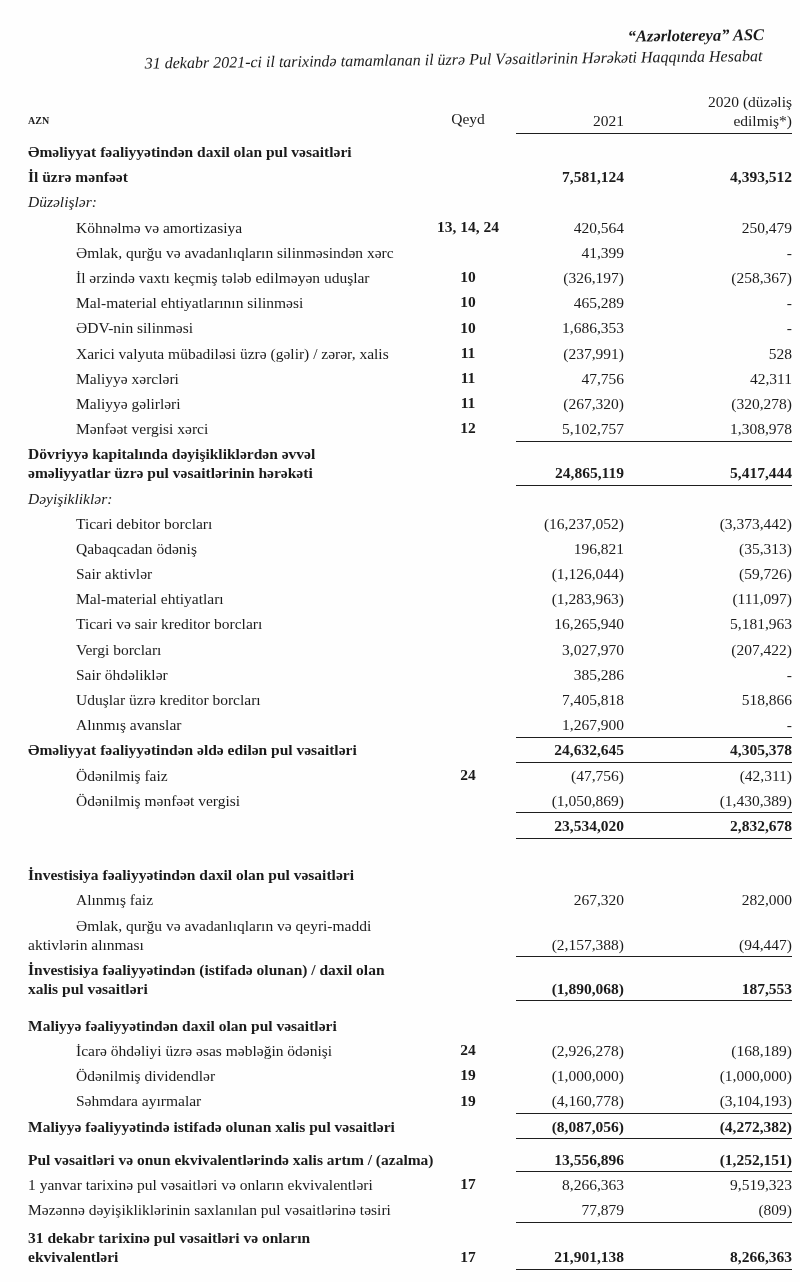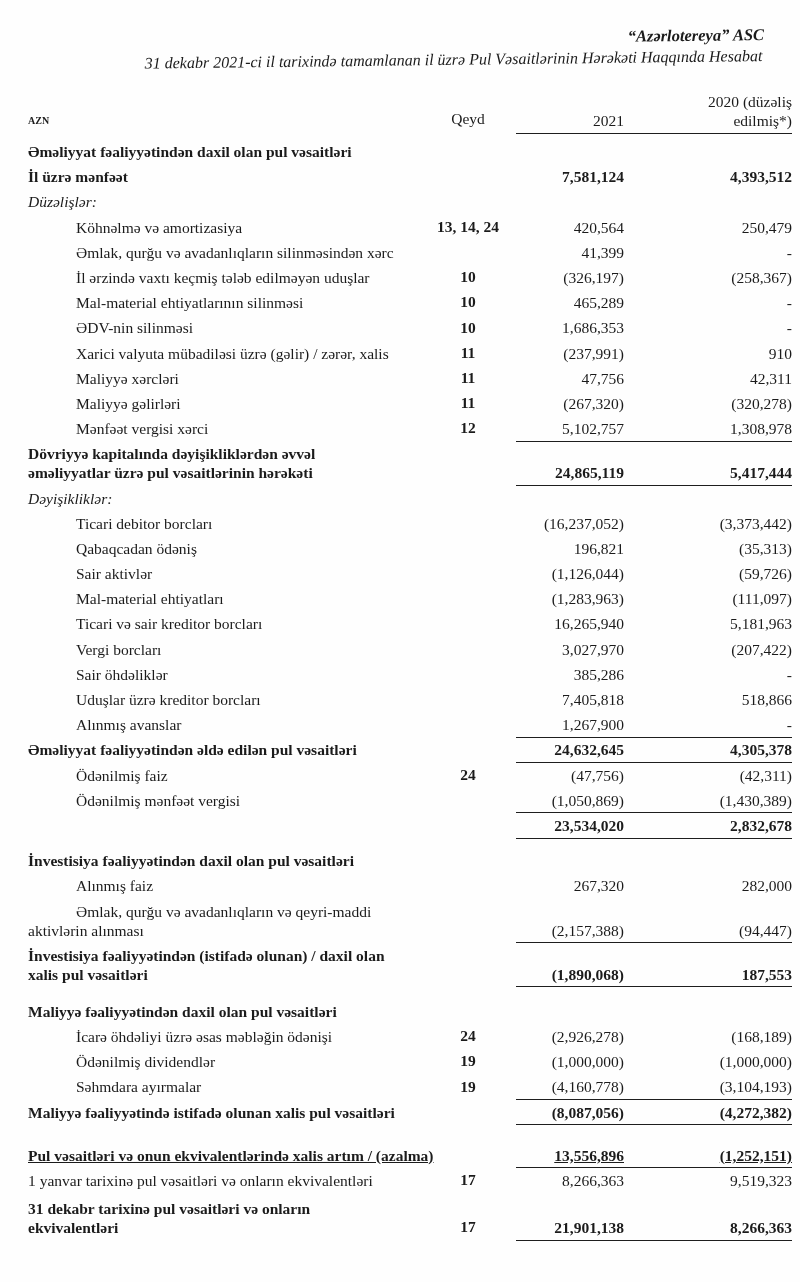--- a/index.html
+++ b/index.html
@@ -138,21 +138,21 @@
       <div class="row item indent">
         <div class="lbl">ƏDV-nin silinməsi</div>
         <span class="qeyd">10</span>
         <div class="v v1">1,686,353</div>
         <div class="v v2">-</div>
       </div>
       <div class="row item indent">
         <div class="lbl">Xarici valyuta mübadiləsi üzrə (gəlir) / zərər, xalis</div>
         <span class="qeyd">11</span>
         <div class="v v1">(237,991)</div>
-        <div class="v v2">910</div>
+        <div class="v v2">528</div>
       </div>
       <div class="row item indent">
         <div class="lbl">Maliyyə xərcləri</div>
         <span class="qeyd">11</span>
         <div class="v v1">47,756</div>
         <div class="v v2">42,311</div>
       </div>
       <div class="row item indent">
         <div class="lbl">Maliyyə gəlirləri</div>
         <span class="qeyd">11</span>
@@ -232,21 +232,21 @@
       </div>
       <div class="row item indent rule-below">
         <div class="lbl">Ödənilmiş mənfəət vergisi</div>
         <div class="v v1">(1,050,869)</div>
         <div class="v v2">(1,430,389)</div>
       </div>
       <div class="row total rule-below">
         <div class="v v1">23,534,020</div>
         <div class="v v2">2,832,678</div>
       </div>
-      <div class="row section" style="margin-top: 10px;">
+      <div class="row section" style="margin-top: 24px;">
         <div class="lbl">İnvestisiya fəaliyyətindən daxil olan pul vəsaitləri</div>
       </div>
       <div class="row item indent">
         <div class="lbl">Alınmış faiz</div>
         <div class="v v1">267,320</div>
         <div class="v v2">282,000</div>
       </div>
       <div class="row item indent rule-below multi">
         <div class="lbl">Əmlak, qurğu və avadanlıqların və qeyri-maddi
 aktivlərin alınması</div>
@@ -278,30 +278,35 @@
         <div class="lbl">Səhmdara ayırmalar</div>
         <span class="qeyd">19</span>
         <div class="v v1">(4,160,778)</div>
         <div class="v v2">(3,104,193)</div>
       </div>
       <div class="row total rule-below">
         <div class="lbl">Maliyyə fəaliyyətində istifadə olunan xalis pul vəsaitləri</div>
         <div class="v v1">(8,087,056)</div>
         <div class="v v2">(4,272,382)</div>
       </div>
-      <div class="row total rule-below" style="margin-top: 18px; text-decoration: underline;">
+      <div class="row total rule-below" style="margin-top: 8px;">
         <div class="lbl">Pul vəsaitləri və onun ekvivalentlərində xalis artım / (azalma)</div>
         <div class="v v1">13,556,896</div>
         <div class="v v2">(1,252,151)</div>
       </div>
       <div class="row item">
         <div class="lbl">1 yanvar tarixinə pul vəsaitləri və onların ekvivalentləri</div>
         <span class="qeyd">17</span>
         <div class="v v1">8,266,363</div>
         <div class="v v2">9,519,323</div>
+      </div>
+      <div class="row item rule-below">
+        <div class="lbl">Məzənnə dəyişikliklərinin saxlanılan pul vəsaitlərinə təsiri</div>
+        <div class="v v1">77,879</div>
+        <div class="v v2">(809)</div>
       </div>
       <div class="row total rule-below multi" style="margin-top: 3px;">
         <div class="lbl">31 dekabr tarixinə pul vəsaitləri və onların
 ekvivalentləri</div>
         <span class="qeyd">17</span>
         <div class="v v1">21,901,138</div>
         <div class="v v2">8,266,363</div>
       </div>
     </div>
 

